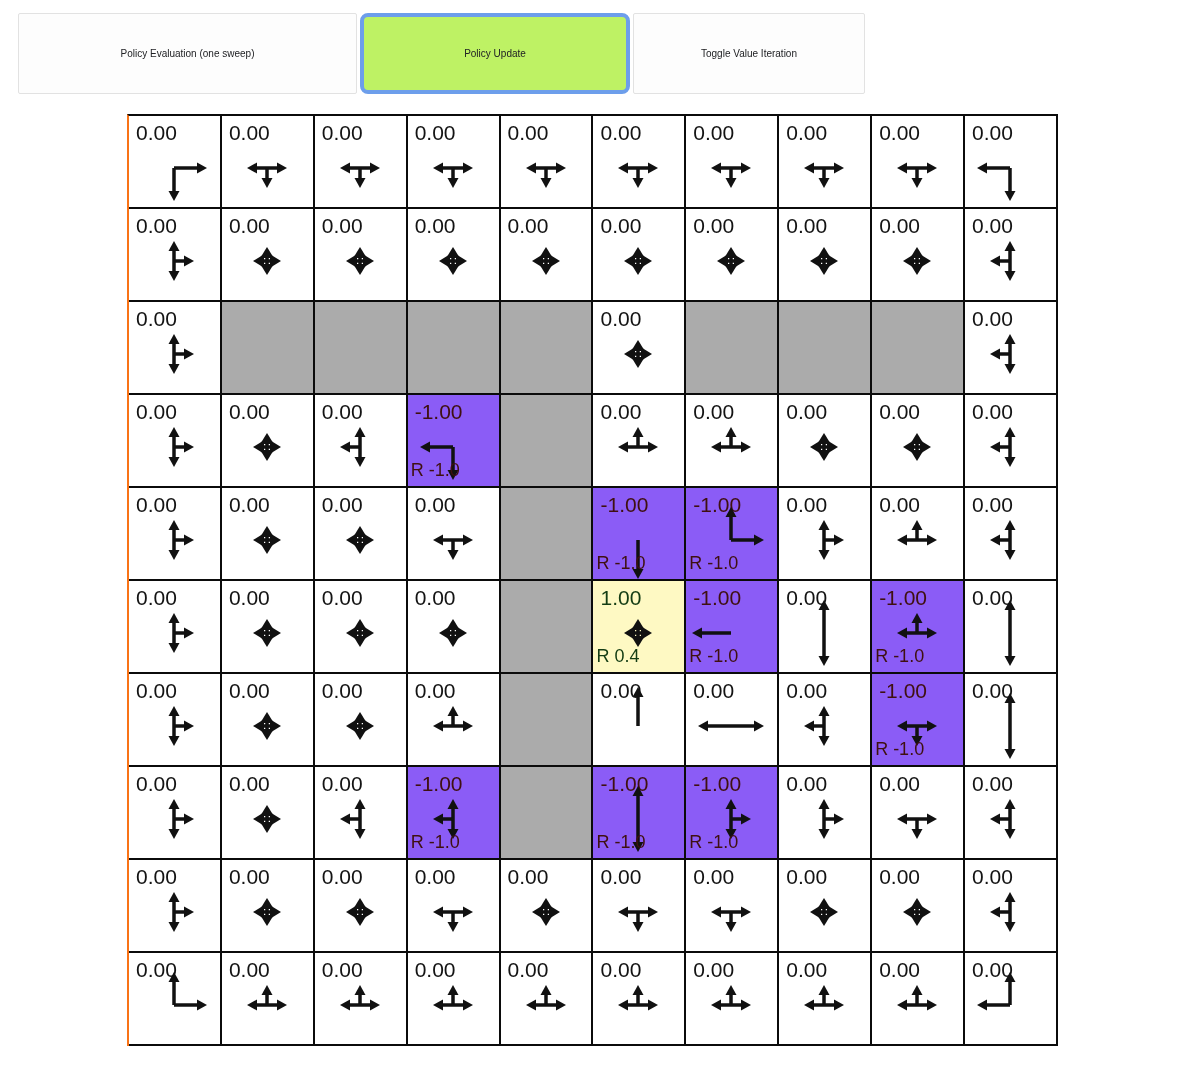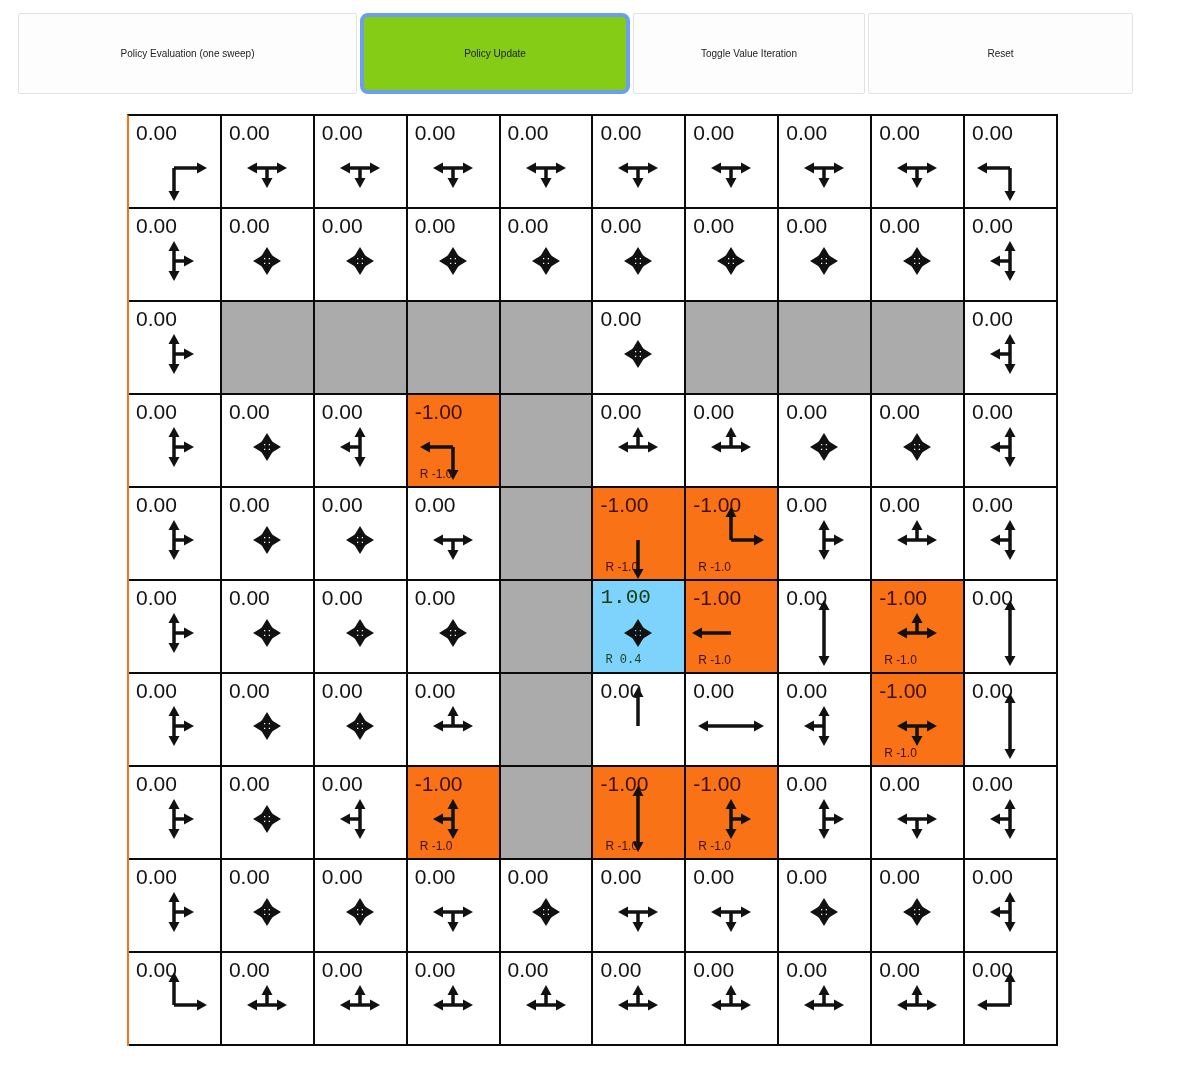--- a/index.html
+++ b/index.html
@@ -1,49 +1,48 @@
 <!DOCTYPE html>
 <html><head>
 <meta charset="utf-8">
 <style>
   html,body{margin:0;padding:0;background:#ffffff;font-family:"Liberation Sans",sans-serif;}
   .app{width:1184px;height:1080px;overflow:hidden;background:#fff;}
   .toolbar{display:flex;gap:3px;padding:13px 18px 0 18px;align-items:stretch;height:82px;box-sizing:border-box;}
   .tb{box-sizing:border-box;height:81px;background:#fdfdfd;border:1px solid #e2e2e2;
       font-family:"Liberation Sans",sans-serif;font-size:10px;color:#202124;cursor:pointer;
       display:flex;align-items:center;justify-content:center;border-radius:2px;padding:0;}
-  .tb.active{background:#84cc16;border:4px solid #6d9eeb;border-radius:8px;}
+  .tb.active{background:#bef264;border:4px solid #6d9eeb;border-radius:8px;}
   .tb:nth-child(1){width:339px;}
   .tb:nth-child(2){width:270px;}
   .tb:nth-child(3){width:232px;}
   .tb:nth-child(4){width:265px;}
   .grid{margin:32px 0 0 127px;width:929px;height:930px;display:grid;
         grid-template-columns:repeat(10,92.9px);grid-template-rows:repeat(10,93px);
         border-top:2px solid #0b0b0b;border-left:2px solid #f97316;box-sizing:content-box;}
   .cell{position:relative;border-right:2px solid #0b0b0b;border-bottom:2px solid #0b0b0b;
         box-sizing:border-box;background:#fff;cursor:pointer;}
   .cell.wall{background:#ababab;}
-  .cell.negative{background:#f97316;}
-  .cell.positive{background:#7dd3fc;font-family:Liberation Mono, monospace;}
+  .cell.negative{background:#8b5cf6;}
+  .cell.positive{background:#fef9c3;}
   .val{position:absolute;top:5px;left:7px;font-size:21px;line-height:1.1;color:#131313;}
   .cell.negative .val{color:#3f1010;}
   .cell.positive .val{color:#143d14;}
-  .rlab{position:absolute;bottom:5px;left:12px;font-size:12px;color:#3f1010;}
+  .rlab{position:absolute;bottom:5px;left:3px;font-size:18px;color:#3f1010;}
   .cell.positive .rlab{color:#143d14;}
   .pol{position:absolute;left:0;top:0;pointer-events:none;}
 </style>
 </head>
 <body>
 
 <div class="app">
   <div class="toolbar">
     <button class="tb">Policy Evaluation (one sweep)</button>
     <button class="tb active">Policy Update</button>
     <button class="tb">Toggle Value Iteration</button>
-    <button class="tb">Reset</button>
   </div>
   <div class="grid" id="grid">
       <div class="cell empty">
         <div class="val">0.00</div>
         <svg class="pol" width="91" height="91" viewBox="0 0 91 91">
           <g transform="translate(45,52)">
             <line x1="0" y1="0" x2="24" y2="0" stroke="#111111" stroke-width="3.5"></line>
             <polygon points="33,0 23,5.5 23,-5.5" fill="#111111"></polygon>
             <line x1="0" y1="0" x2="0" y2="24" stroke="#111111" stroke-width="3.5"></line>
             <polygon points="0,33 -5.5,23 5.5,23" fill="#111111"></polygon>

